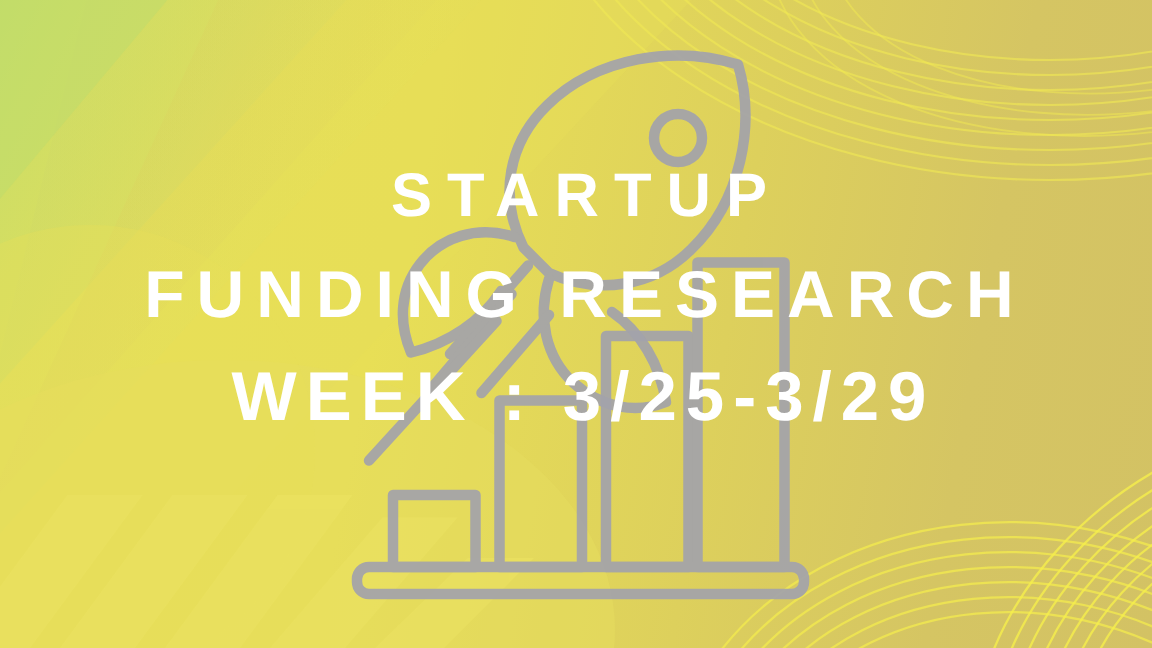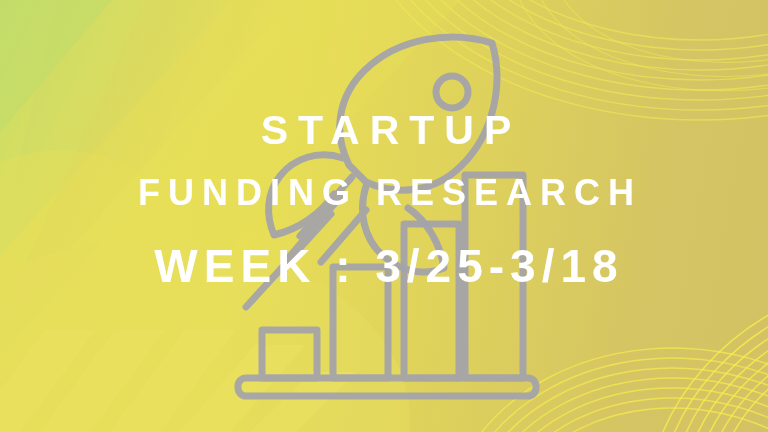--- a/index.html
+++ b/index.html
@@ -20,21 +20,21 @@
     position:absolute;left:4px;right:0;top:110px;
     text-align:center;
     color:#ffffff;
     font-weight:bold;
     line-height:1.0;
     -webkit-font-smoothing:antialiased;
     z-index:6;
   }
   .tline{display:block;white-space:nowrap;}
   #line1{font-size:41px;letter-spacing:10px;text-indent:10px;margin-bottom:24px;}
-  #line2{font-size:36px;letter-spacing:8px;text-indent:8px;margin-bottom:32px;}
+  #line2{font-size:44px;letter-spacing:8px;text-indent:8px;margin-bottom:22px;}
   #line3{font-size:46px;letter-spacing:6px;text-indent:6px;}
 </style>
 </head>
 <body>
 
 <div id="banner">
 
   <div class="layer">
     <svg viewBox="0 0 768 432" preserveAspectRatio="none" aria-hidden="true">
       <defs>
@@ -146,16 +146,16 @@
         <path d="M341 196 L285 262"></path>
         <path d="M331 214 L246 307"></path>
         <path d="M366 210 L321 262"></path>
       </g>
     </svg>
   </div>
 
   <div id="headline">
     <span class="tline" id="line1">STARTUP</span>
     <span class="tline" id="line2">FUNDING RESEARCH</span>
-    <span class="tline" id="line3">WEEK : 3/25-3/18</span>
+    <span class="tline" id="line3">WEEK : 3/25-3/29</span>
   </div>
 
 </div>
 
 </body></html>

